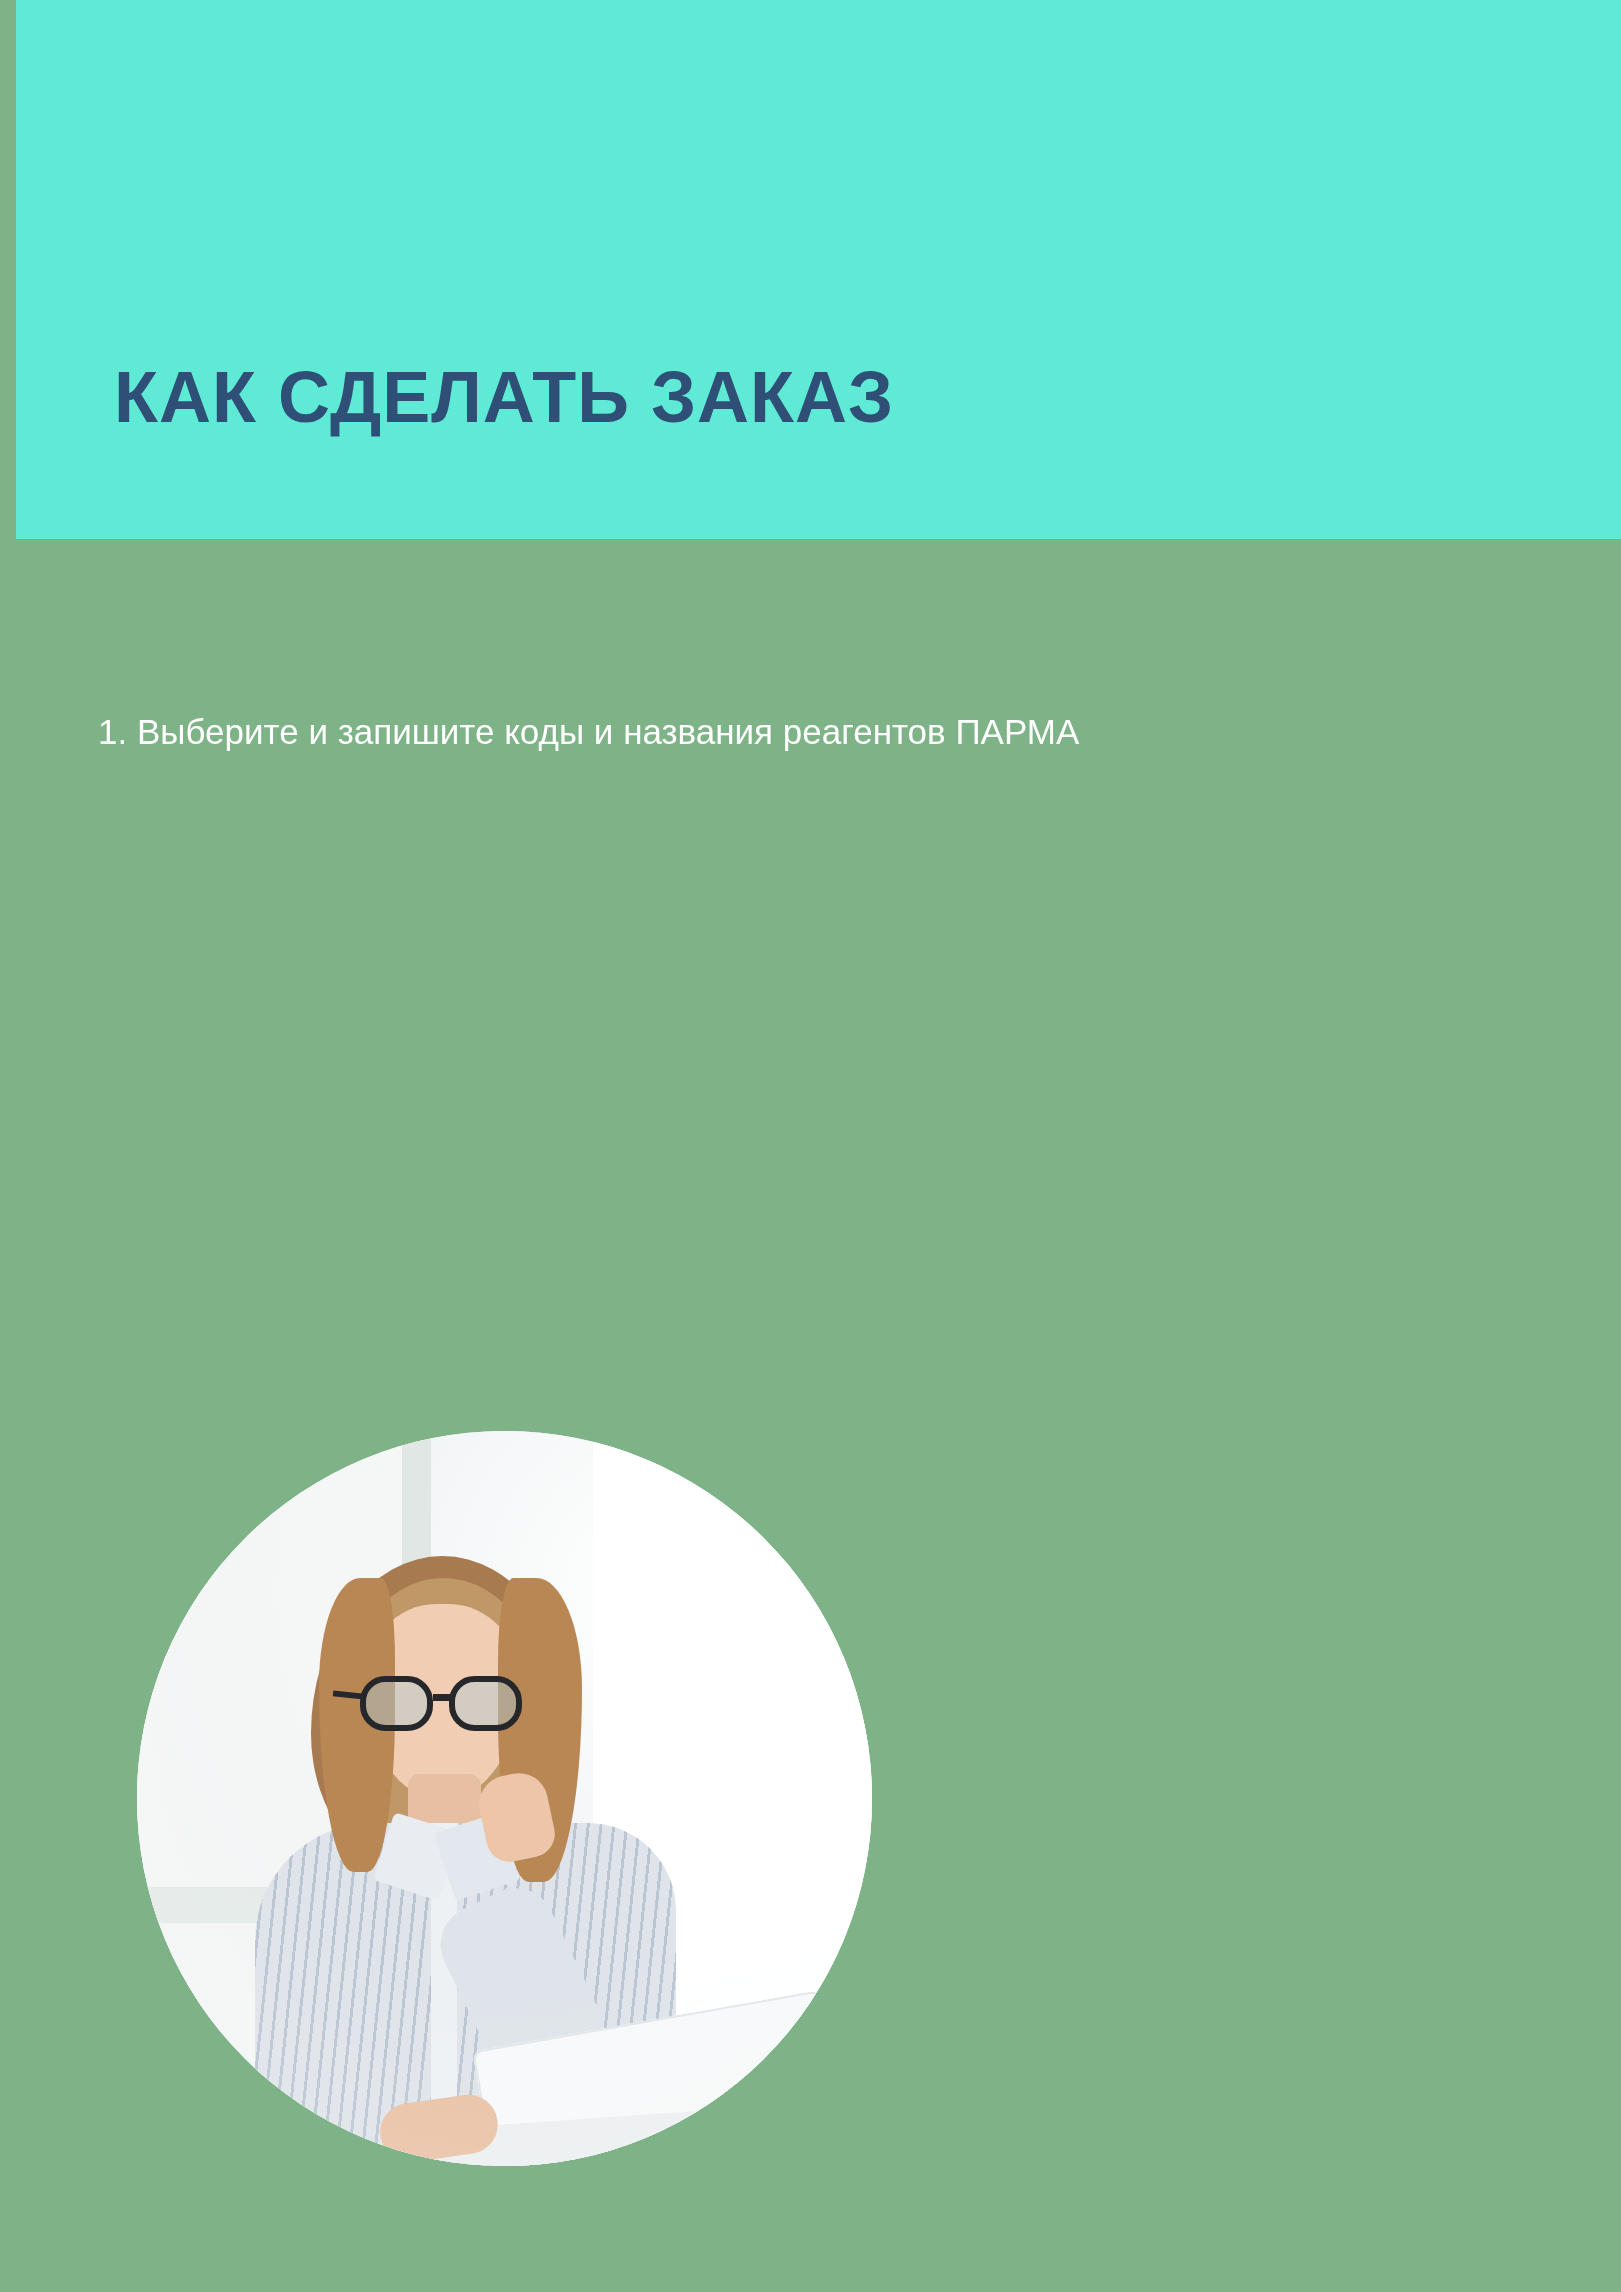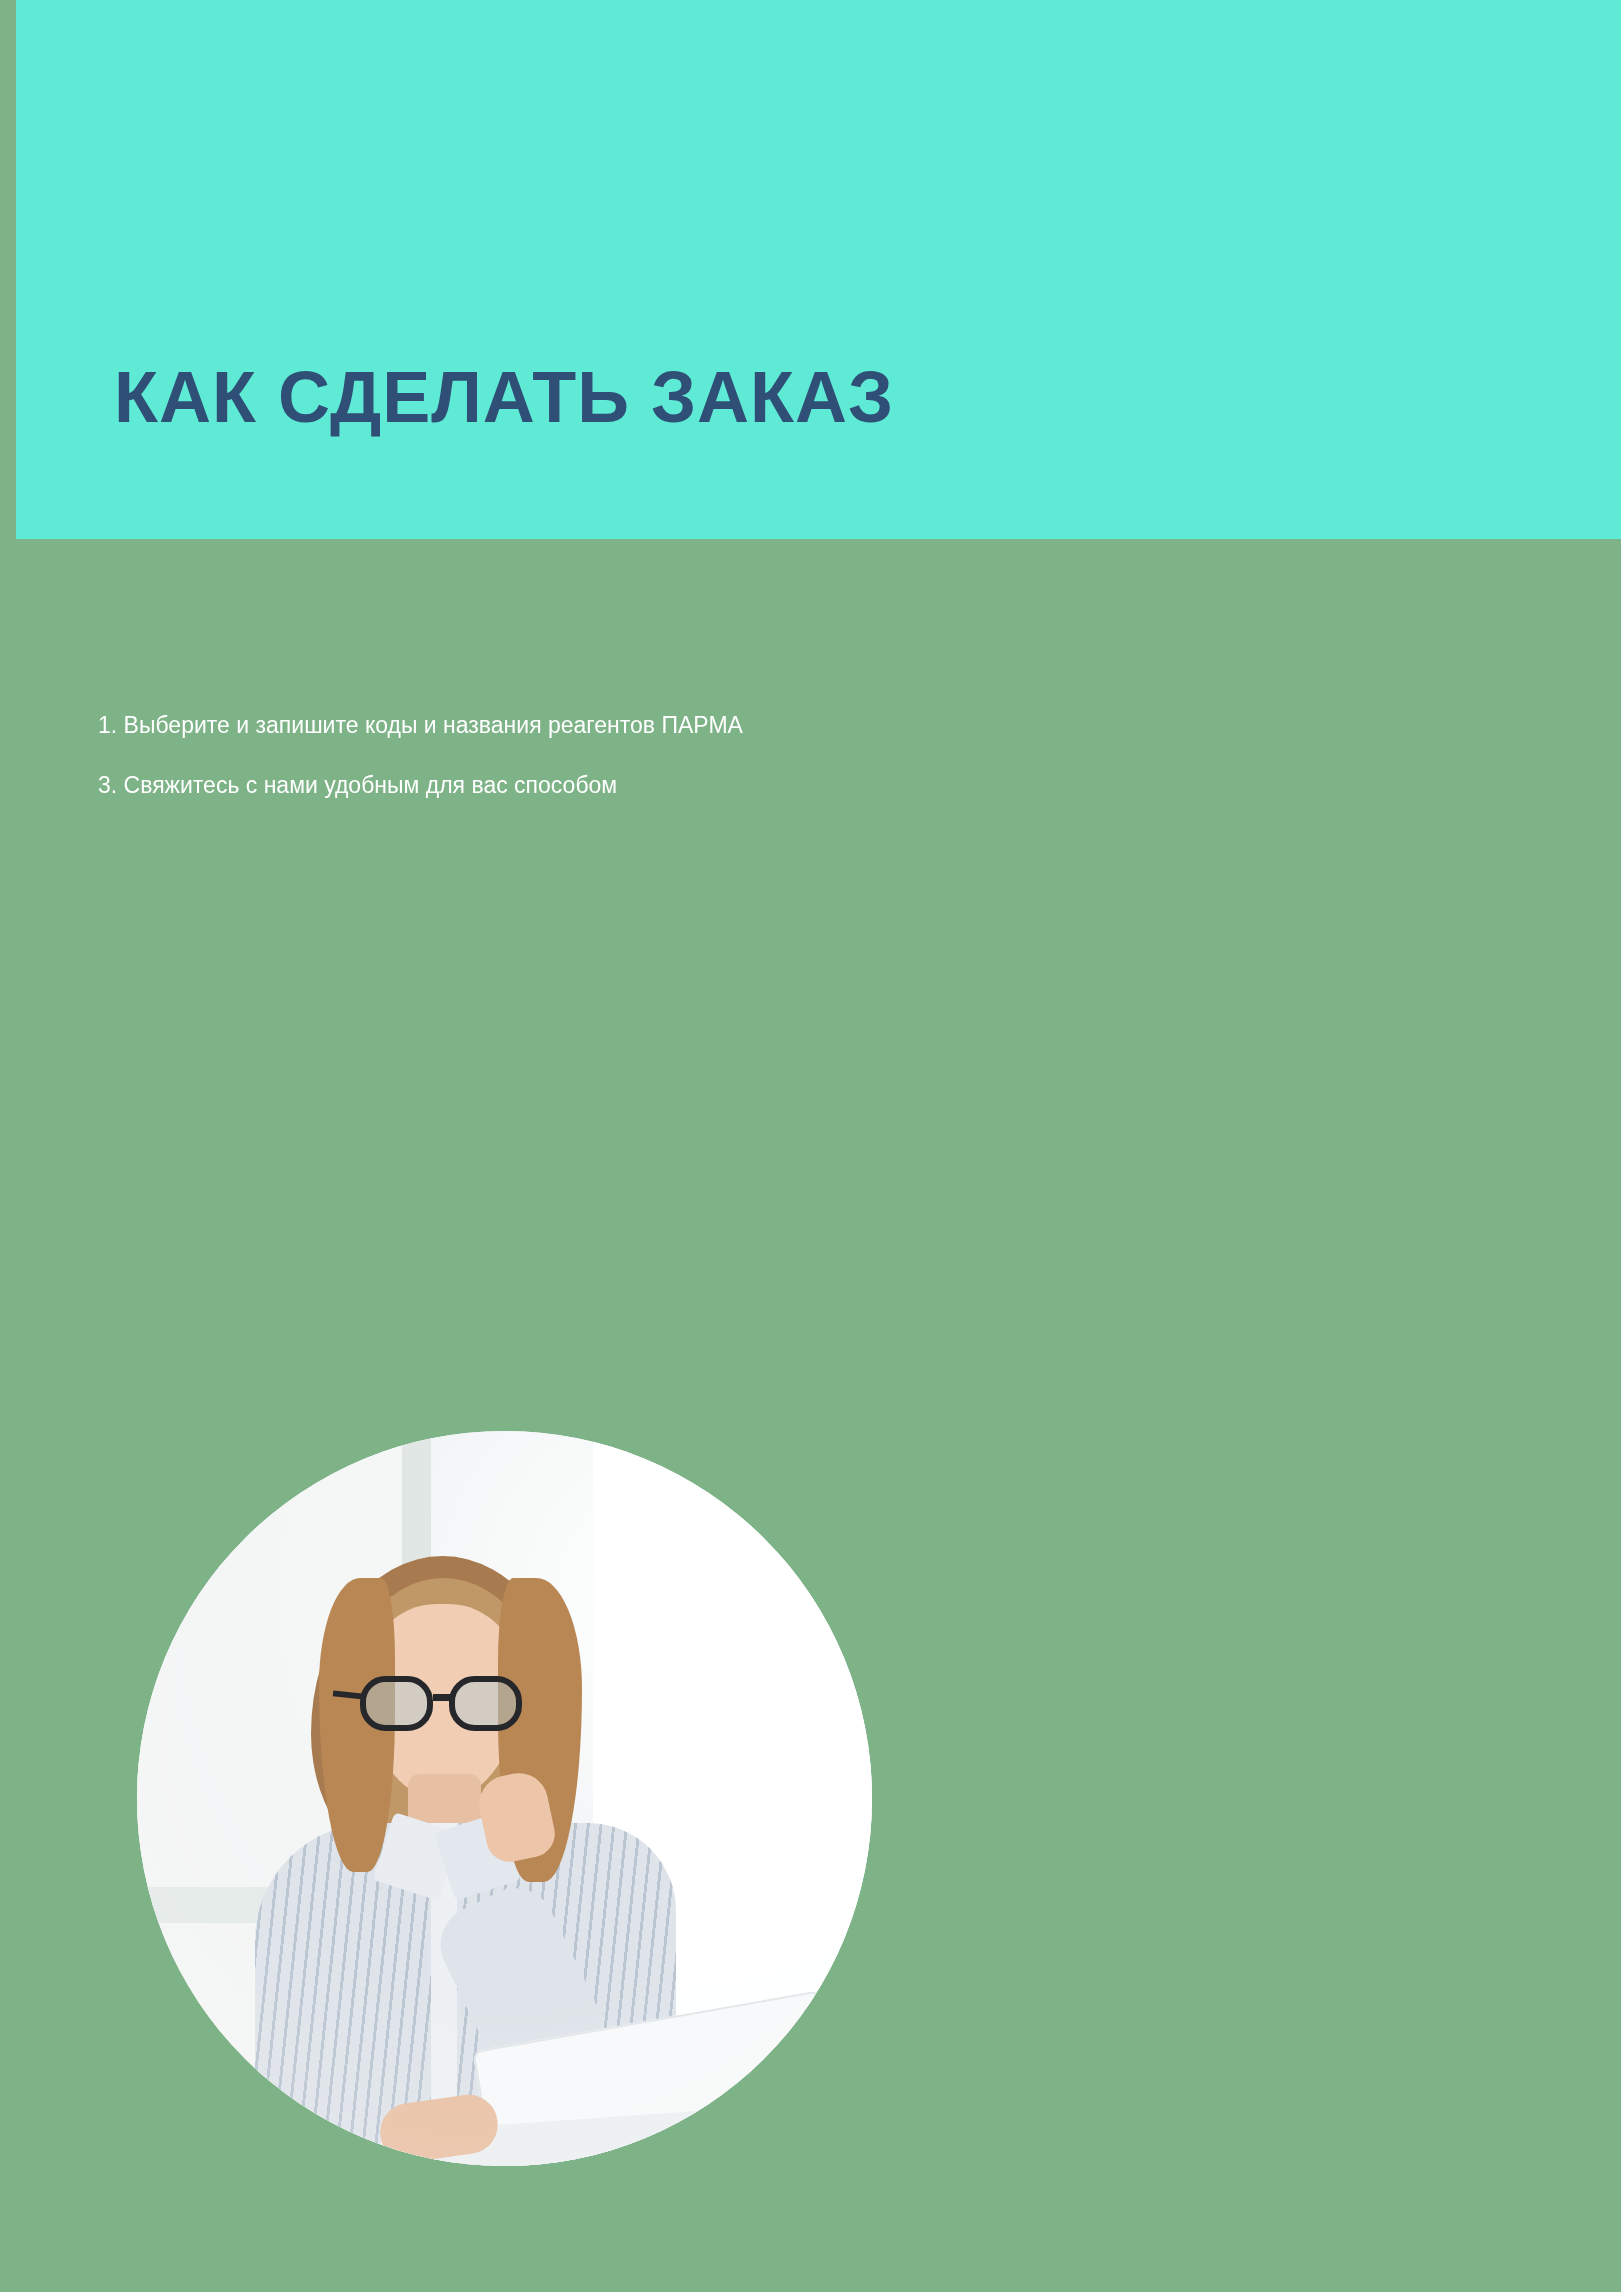--- a/index.html
+++ b/index.html
@@ -46,21 +46,21 @@
   .steps {
     position: absolute;
     left: 98px;
     top: 714px;
     width: 1176px;
     list-style: none;
     margin: 0;
     padding: 0;
   }
   .step-item {
-    font-size: 23px;
+    font-size: 35px;
     line-height: 1.0;
     color: #ffffff;
     margin-bottom: 37px;
     white-space: nowrap;
     font-family: "Liberation Sans", sans-serif;
   }
   .step-num {
     display: inline;
   }
   .step-text {
@@ -299,24 +299,20 @@
 
   <div class="header-band">
     <h1 class="page-title">КАК СДЕЛАТЬ ЗАКАЗ</h1>
   </div>
 
   <ul class="steps">
     <li class="step-item">
       <span class="step-num">1.</span>
       <span class="step-text">Выберите и запишите коды и названия реагентов ПАРМА</span>
     </li>
-    <li class="step-item">
-      <span class="step-num">3.</span>
-      <span class="step-text">Свяжитесь с нами удобным для вас способом</span>
-    </li>
   </ul>
 
   <div class="photo-circle">
     <div class="photo-inner">
       <div class="pane pane-left"></div>
       <div class="pane pane-mid"></div>
       <div class="pane pane-right"></div>
       <div class="pane pane-sill"></div>
 
       <div class="hair"></div>

